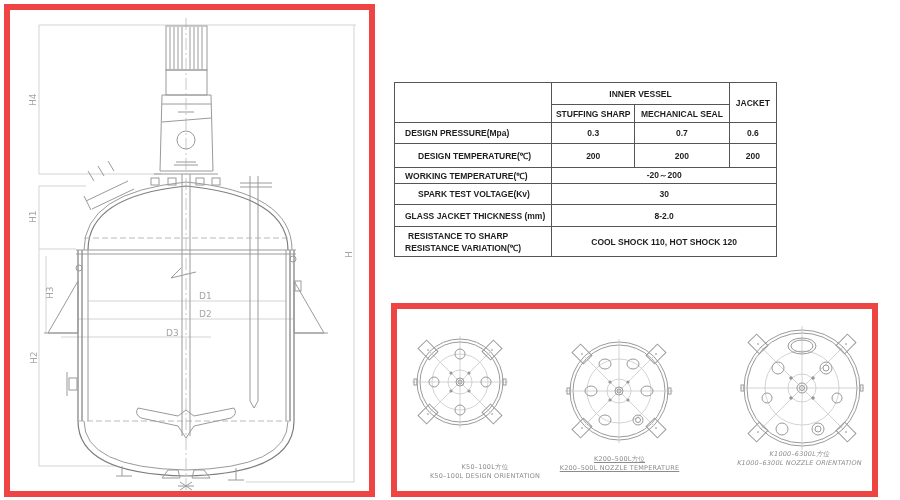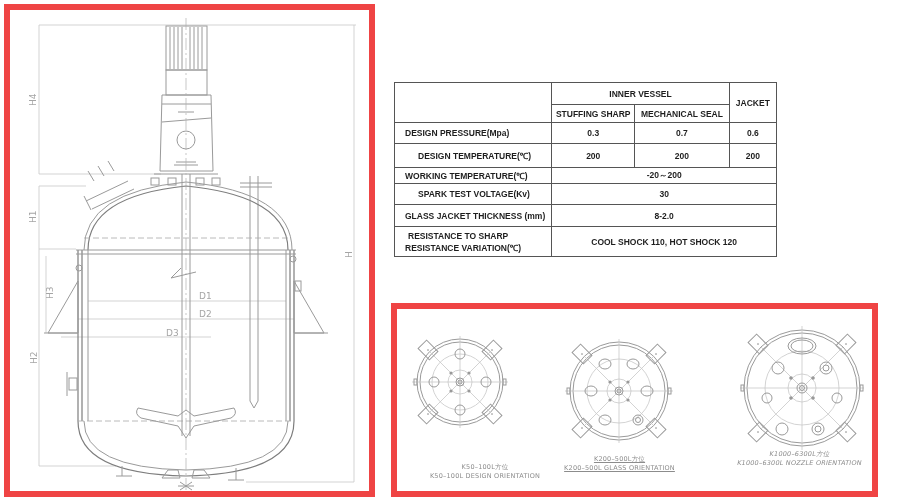--- a/index.html
+++ b/index.html
@@ -306,19 +306,19 @@
       <rect class="ln" x="854" y="379" width="3" height="6"></rect>
     </g>
   </svg>
 
   <div class="caption" style="left:23px;top:146px;width:130px;margin-top:8px;">
     <div>K50–100L方位</div>
     <div>K50–100L DESIGN ORIENTATION</div>
   </div>
   <div class="caption" style="left:155px;top:146px;width:135px;text-decoration:underline;">
     <div>K200–500L方位</div>
-    <div>K200–500L GLASS ORIENTATION</div>
+    <div>K200–500L NOZZLE TEMPERATURE</div>
   </div>
   <div class="caption" style="left:330px;top:141px;width:145px;font-style:italic;">
     <div>K1000–6300L方位</div>
     <div>K1000–6300L NOZZLE ORIENTATION</div>
   </div>
 </div>
 
 </body></html>

